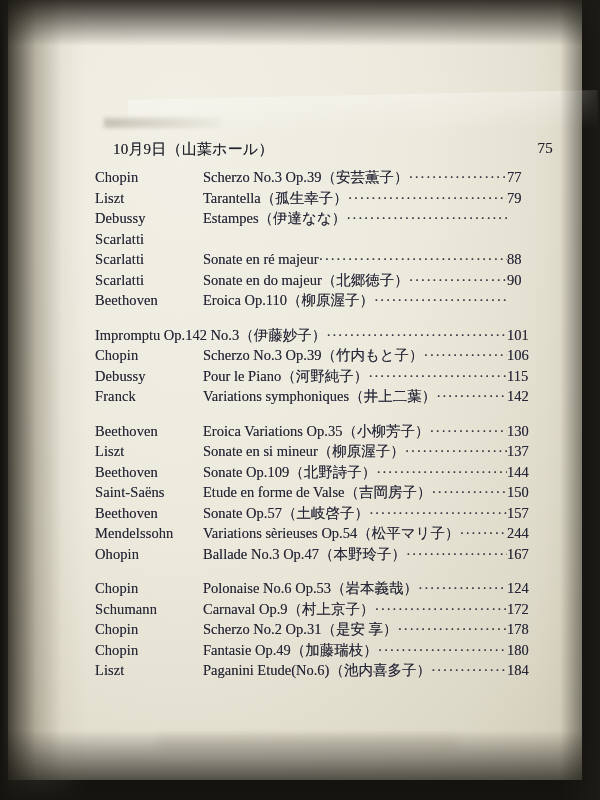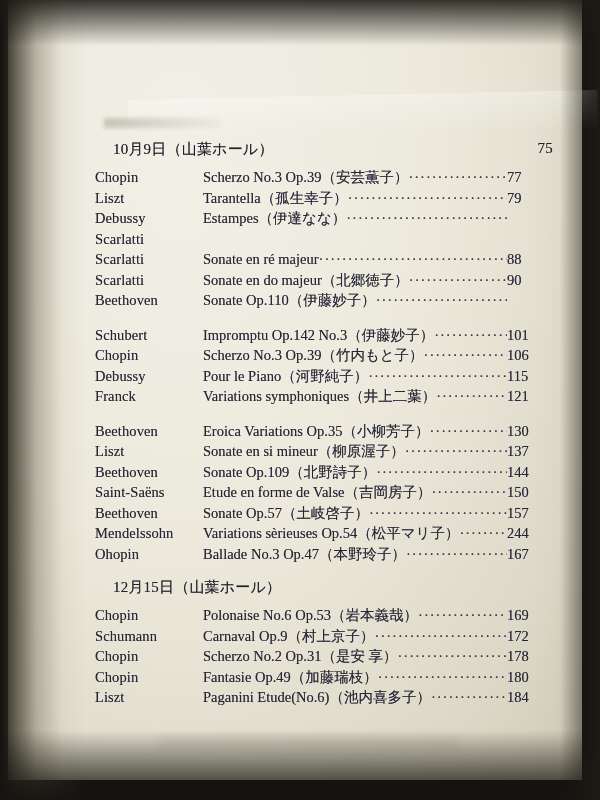--- a/index.html
+++ b/index.html
@@ -170,44 +170,43 @@
           <span class="work"><span>Sonate en ré majeur</span><span class="dots">········································</span></span>
           <span class="pageno">88</span>
         </div>
         <div class="entry tint">
           <span class="composer">Scarlatti</span>
           <span class="work"><span>Sonate en do majeur（北郷徳子）</span><span class="dots">········································</span></span>
           <span class="pageno">90</span>
         </div>
         <div class="entry tint">
           <span class="composer">Beethoven</span>
-          <span class="work"><span>Sonate Op.110（伊藤妙子）</span><span class="dots">······························</span></span>
+          <span class="work"><span>Eroica Op.110（柳原渥子）</span><span class="dots">······························</span></span>
           <span class="pageno"></span>
         </div>
       </div>
       <div class="group">
         <div class="entry tint">
-          <span class="composer">Schubert</span>
           <span class="work"><span>Impromptu Op.142 No.3（伊藤妙子）</span><span class="dots">········································</span></span>
           <span class="pageno">101</span>
         </div>
         <div class="entry tint">
           <span class="composer">Chopin</span>
           <span class="work"><span>Scherzo No.3 Op.39（竹内もと子）</span><span class="dots">········································</span></span>
           <span class="pageno">106</span>
         </div>
         <div class="entry tint">
           <span class="composer">Debussy</span>
           <span class="work"><span>Pour le Piano（河野純子）</span><span class="dots">········································</span></span>
           <span class="pageno">115</span>
         </div>
         <div class="entry tint">
           <span class="composer">Franck</span>
           <span class="work"><span>Variations symphoniques（井上二葉）</span><span class="dots">········································</span></span>
-          <span class="pageno">121</span>
+          <span class="pageno">142</span>
         </div>
       </div>
       <div class="group">
         <div class="entry tint">
           <span class="composer">Beethoven</span>
           <span class="work"><span>Eroica Variations Op.35（小柳芳子）</span><span class="dots">········································</span></span>
           <span class="pageno">130</span>
         </div>
         <div class="entry tint">
           <span class="composer">Liszt</span>
@@ -234,25 +233,24 @@
           <span class="work"><span>Variations sèrieuses Op.54（松平マリ子）</span><span class="dots">········································</span></span>
           <span class="pageno">244</span>
         </div>
         <div class="entry tint">
           <span class="composer">Ohopin</span>
           <span class="work"><span>Ballade No.3 Op.47（本野玲子）</span><span class="dots">········································</span></span>
           <span class="pageno">167</span>
         </div>
       </div>
       <div class="group">
-        <div class="group-head"><span>12月15日（山葉ホール）</span><span class="gp"></span></div>
         <div class="entry tint">
           <span class="composer">Chopin</span>
           <span class="work"><span>Polonaise No.6 Op.53（岩本義哉）</span><span class="dots">········································</span></span>
-          <span class="pageno">169</span>
+          <span class="pageno">124</span>
         </div>
         <div class="entry tint">
           <span class="composer">Schumann</span>
           <span class="work"><span>Carnaval Op.9（村上京子）</span><span class="dots">········································</span></span>
           <span class="pageno">172</span>
         </div>
         <div class="entry tint">
           <span class="composer">Chopin</span>
           <span class="work"><span>Scherzo No.2 Op.31（是安 享）</span><span class="dots">········································</span></span>
           <span class="pageno">178</span>

